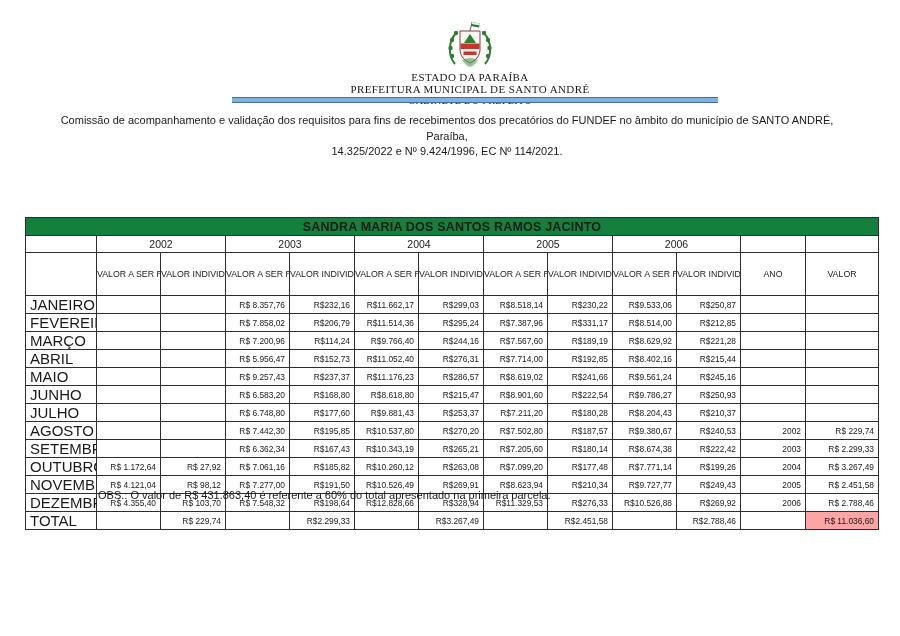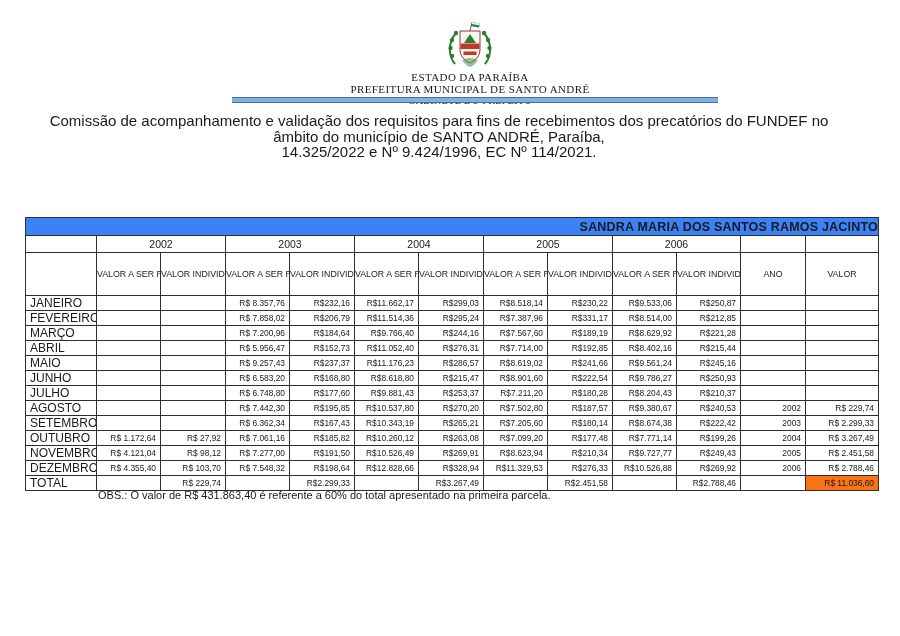--- a/index.html
+++ b/index.html
@@ -11,36 +11,36 @@
   .coat { display:block; margin:0 auto 2px auto; }
   .org-line { font-family:"Liberation Serif", serif; letter-spacing:.4px; line-height:1.08; }
   .org-line.l1 { font-size:11px; }
   .org-line.l2 { font-size:11px; }
   .org-line.l3 { font-size:10px; }
 
   .blue-rule { position:absolute; top:97px; left:232px; width:486px; height:6px;
                background:#7fb2e2; border-top:1.5px solid #41719c; border-bottom:1.5px solid #41719c; }
 
   
-  .intro { position:absolute; top:113px; left:34px; width:810px; text-align:center;
-           font-size:15px; line-height:15.6px; }
+  .intro { position:absolute; top:113px; left:42px; width:810px; text-align:center;
+           font-size:11px; line-height:15.6px; }
 
   
   table.main { position:absolute; top:217px; left:25px; width:853px;
                border-collapse:collapse; table-layout:fixed; }
   table.main td { border:1px solid #2e2e2e; overflow:hidden; white-space:nowrap; }
 
-  td.title-cell { background:#3b82f6; border:1.5px solid #41618f; text-align:right;
+  td.title-cell { background:#15803d; border:1.5px solid #41618f; text-align:center;
                   font-weight:bold; font-size:12.5px; height:18px; letter-spacing:.2px; }
   td.year-cell  { text-align:center; font-size:10.5px; height:17px; }
   td.sub-cell   { text-align:center; font-size:8.8px; line-height:1.25; height:43px;
                   white-space:pre-line; vertical-align:middle; }
-  td.month-cell { text-align:left; font-size:12px; padding-left:4px; height:14.8px; }
+  td.month-cell { text-align:left; font-size:15px; padding-left:4px; height:14.8px; }
   td.val-cell   { text-align:right; font-size:8.4px; padding-right:4px; height:14.8px; }
-  td.hl         { background:#f97316; border:1.5px solid #41618f; font-weight:normal; }
+  td.hl         { background:#fca5a5; border:1.5px solid #41618f; font-weight:normal; }
 
   
   .obs { position:absolute; top:489px; left:78px; font-size:11px;margin-left:20px; }
 </style>
 </head>
 <body>
 
 <div class="doc-header">
   <svg class="coat" width="58" height="50" viewBox="0 0 58 50">
 
@@ -171,21 +171,21 @@
         <td class="val-cell">R$8.514,00</td>
         <td class="val-cell">R$212,85</td>
         <td class="val-cell"></td>
         <td class="val-cell"></td>
       </tr>
       <tr>
         <td class="month-cell">MARÇO</td>
         <td class="val-cell"></td>
         <td class="val-cell"></td>
         <td class="val-cell">R$ 7.200,96</td>
-        <td class="val-cell">R$184,64</td>
+        <td class="val-cell">R$114,24</td>
         <td class="val-cell">R$9.766,40</td>
         <td class="val-cell">R$244,16</td>
         <td class="val-cell">R$7.567,60</td>
         <td class="val-cell">R$189,19</td>
         <td class="val-cell">R$8.629,92</td>
         <td class="val-cell">R$221,28</td>
         <td class="val-cell"></td>
         <td class="val-cell"></td>
       </tr>
       <tr>

